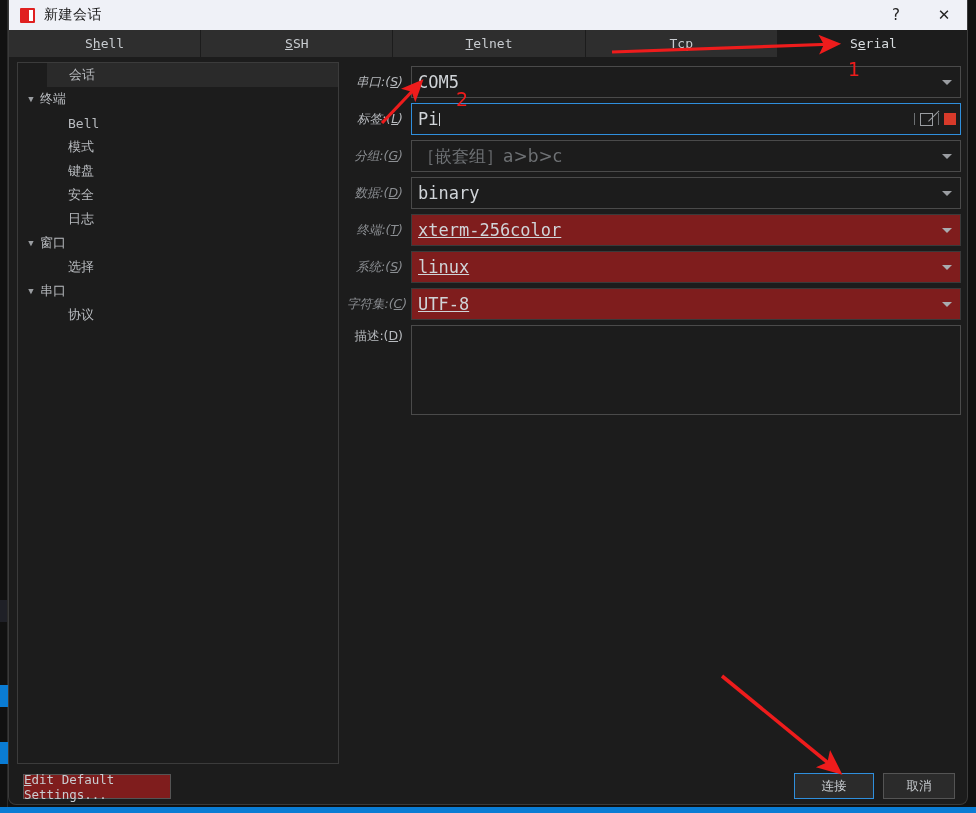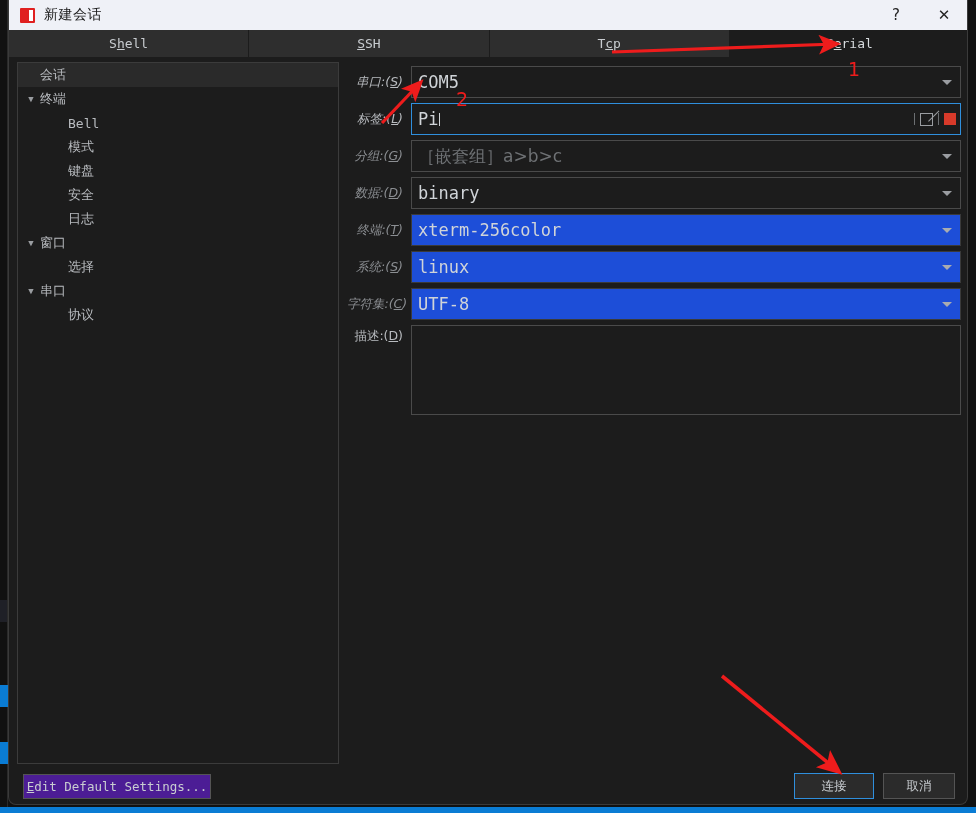--- a/index.html
+++ b/index.html
@@ -74,21 +74,21 @@
     overflow:hidden;
   }
   .tree-item {
     height:24px; display:flex; align-items:center;
     font-size:13px; color:#b9bcc0;
     padding-left:4px; white-space:nowrap;
   }
   .tree-item.selected { background:#2a2a2a; }
   .tw { width:18px; display:inline-block; text-align:center; color:#9a9da1; font-size:9px; }
   .ind0 { padding-left:4px; }
-  .ind1 { padding-left:22px; }
+  .ind1 { padding-left:22px;margin-left:29px; }
   .ind2 { padding-left:50px; }
   .cn { font-family:"DejaVu Sans","Liberation Sans",sans-serif; }
 
   
   .form { position:absolute; left:338px; top:66px; width:614px; }
   .row { display:flex; align-items:center; margin-bottom:5px; position:relative; }
   .row .lbl {
     width:64px; text-align:right; padding-right:8px;
     font-size:12.5px; color:#b9bcc0; white-space:nowrap;
     font-family:"DejaVu Sans","Liberation Sans",sans-serif;
@@ -97,21 +97,21 @@
   .row .lbl.dim { color:#8b8e92; }
   .row .lbl u { text-decoration:underline; }
 
   .fld {
     position:relative; flex:1 1 auto; height:32px;
     display:flex; align-items:center;
     font-size:17px; color:#d0d4d8;
     padding-left:6px;
   }
   .fld.bordered { border:1px solid #4a4a4a; background:#1c1c1c; }
-  .fld.filled { background:#1d4ed8; border:1px solid #3a3a3a; }
+  .fld.filled { background:#7f1d1d; border:1px solid #3a3a3a;text-decoration:underline; }
   .fld.focused { border:1px solid #2f8fdd; background:#1c1c1c; }
   .fld .ph { color:#6e7174; font-family:"DejaVu Sans","Liberation Sans",sans-serif; }
   .caret {
     display:inline-block; width:1px; height:13px; background:#d0d4d8;
     margin-left:1px; vertical-align:middle;
   }
   .arrow-dn {
     position:absolute; right:8px; top:50%; margin-top:-2px;
     width:0;height:0; border-left:5px solid transparent; border-right:5px solid transparent;
     border-top:5px solid #9a9da1;
@@ -146,21 +146,21 @@
   
   .footer {
     position:absolute; left:0; bottom:0; width:960px; height:41px;
   }
   .btn {
     position:absolute; height:25px;
     display:flex; align-items:center; justify-content:center;
     font-size:12.5px; color:#c9cdd1;
     background:#2b2b2b; border:1px solid #545454;
   }
-  .btn.edit-default { left:14px; top:11px; width:188px; background:#4c1d95; }
+  .btn.edit-default { left:14px; top:11px; width:148px; background:#7f1d1d; }
   .btn.edit-default u { text-decoration:underline; }
   .btn.connect {
     left:785px; top:10px; width:80px; height:26px;
     border:1px solid #2f8fdd; background:#2b2b2b;
     font-family:"DejaVu Sans","Liberation Sans",sans-serif;
   }
   .btn.cancel {
     left:874px; top:10px; width:72px; height:26px;
     font-family:"DejaVu Sans","Liberation Sans",sans-serif;
   }
@@ -190,20 +190,23 @@
         <div class="tb-btn close">✕</div>
       </div>
     </div>
 
     <div class="tabbar" id="tabbar">
         <div class="tab">
           <span>S<u>h</u>ell</span>
         </div>
         <div class="tab">
           <span><u>S</u>SH</span>
+        </div>
+        <div class="tab">
+          <span><u>T</u>elnet</span>
         </div>
         <div class="tab">
           <span>T<u>c</u>p</span>
         </div>
         <div class="tab active">
           <span>S<u>e</u>rial</span>
         </div>
       </div>
 
     <div class="sidebar" id="sidebar">

